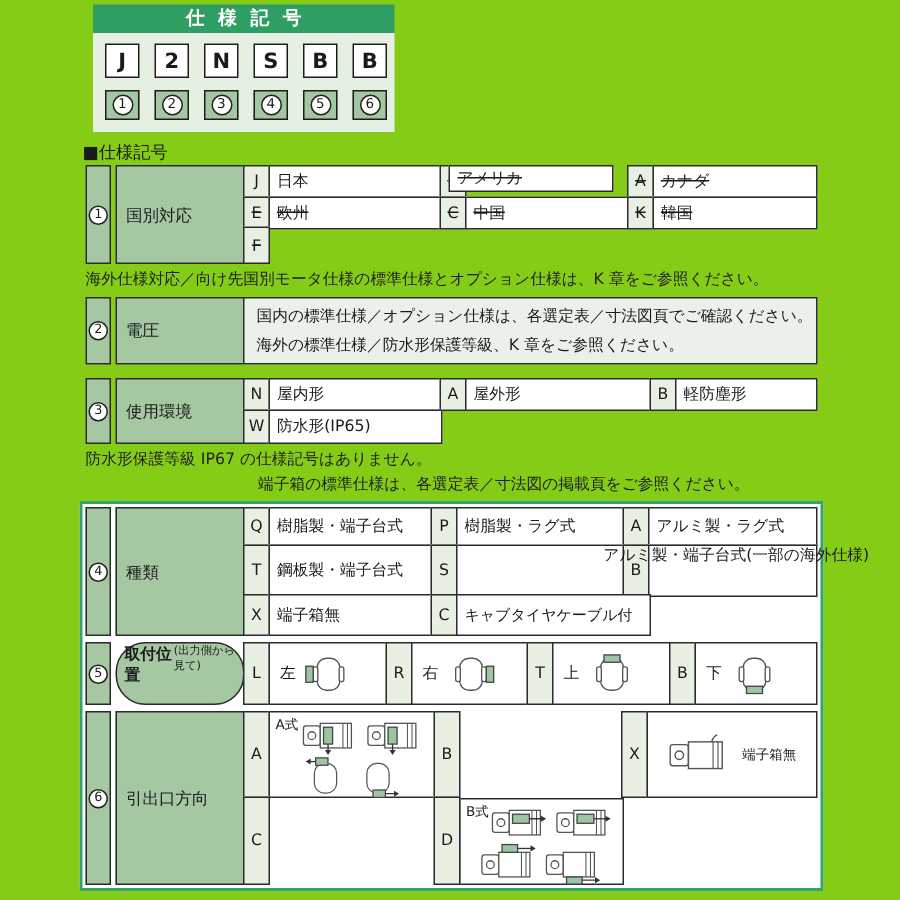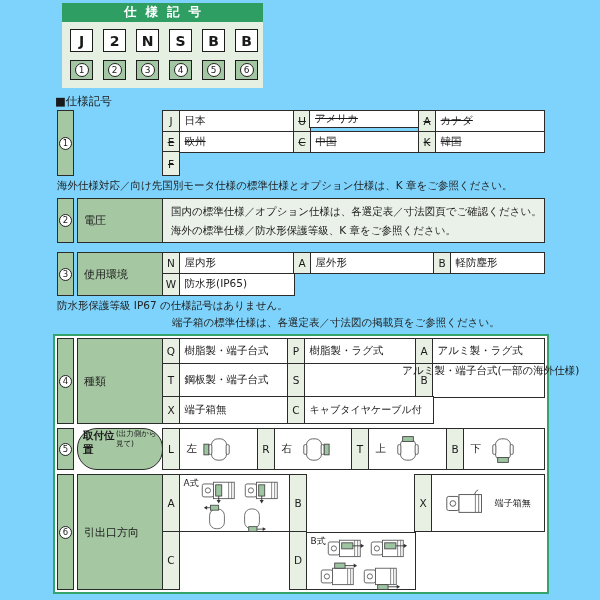--- a/index.html
+++ b/index.html
@@ -1,17 +1,17 @@
 <!DOCTYPE html>
 <html><head>
 <meta charset="utf-8">
 <style>
   * { margin:0; padding:0; box-sizing:border-box; }
   body { background:#fff; font-family:"DejaVu Sans","Liberation Sans",sans-serif; color:#1a1a1a; }
-  .page { position:relative; width:600px; height:600px; background:#7dd3fc; overflow:hidden; }
+  .page { position:relative; width:600px; height:600px; background:#84cc16; overflow:hidden; }
 
   
   .hdr-bar { position:absolute; left:62px; top:3px; width:201px; height:19px;
     background:#2f9e63; color:#fff; font-size:12.5px; font-weight:bold;
     display:flex; align-items:center; justify-content:center; letter-spacing:9px; padding-left:9px; }
   .hdr-panel { position:absolute; left:62px; top:22px; width:201px; height:66px; background:#e5efe2; }
   .letter-box { position:absolute; top:7px; width:23px; height:23px; background:#fff;
     border:1.7px solid #1c1c1c; font-weight:bold; font-size:14px;
     display:flex; align-items:center; justify-content:center; }
   .num-box { position:absolute; top:38px; width:23px; height:20px; background:#a3c6a3;
@@ -87,25 +87,26 @@
         <span class="circ">6</span>
       </div>
   </div>
 
   <div class="sec-title">■仕様記号</div>
 
   <div class="tbl" style="left:57px;top:110px;width:488px;height:66px">
     <div class="cell gnum" style="left:0;top:0;width:17px;height:66px">
         <span class="circ2">1</span>
       </div>
+    <div class="cell glabel" style="left:20px;top:0;width:86px;height:66px">国別対応</div>
 
     <div class="cell code" style="left:105px;top:0;width:18px;height:22px">J</div>
     <div class="cell desc" style="left:121.6px;top:0;width:116px;height:22px">日本</div>
     <div class="cell code struck" style="left:236px;top:0;width:18px;height:22px">U</div>
-    <div class="cell desc struck" style="left:252px;top:0;width:110px;height:18px">アメリカ</div>
+    <div class="cell desc struck" style="left:242px;top:0;width:110px;height:18px">アメリカ</div>
     <div class="cell code struck" style="left:361px;top:0;width:18px;height:22px">A</div>
     <div class="cell desc struck" style="left:377.6px;top:0;width:110.4px;height:22px">カナダ</div>
 
     <div class="cell code struck" style="left:105px;top:20.6px;width:18px;height:22px">E</div>
     <div class="cell desc struck" style="left:121.6px;top:20.6px;width:116px;height:22px">欧州</div>
     <div class="cell code struck" style="left:236px;top:20.6px;width:18px;height:22px">C</div>
     <div class="cell desc struck" style="left:252.6px;top:20.6px;width:110px;height:22px">中国</div>
     <div class="cell code struck" style="left:361px;top:20.6px;width:18px;height:22px">K</div>
     <div class="cell desc struck" style="left:377.6px;top:20.6px;width:110.4px;height:22px">韓国</div>
 

